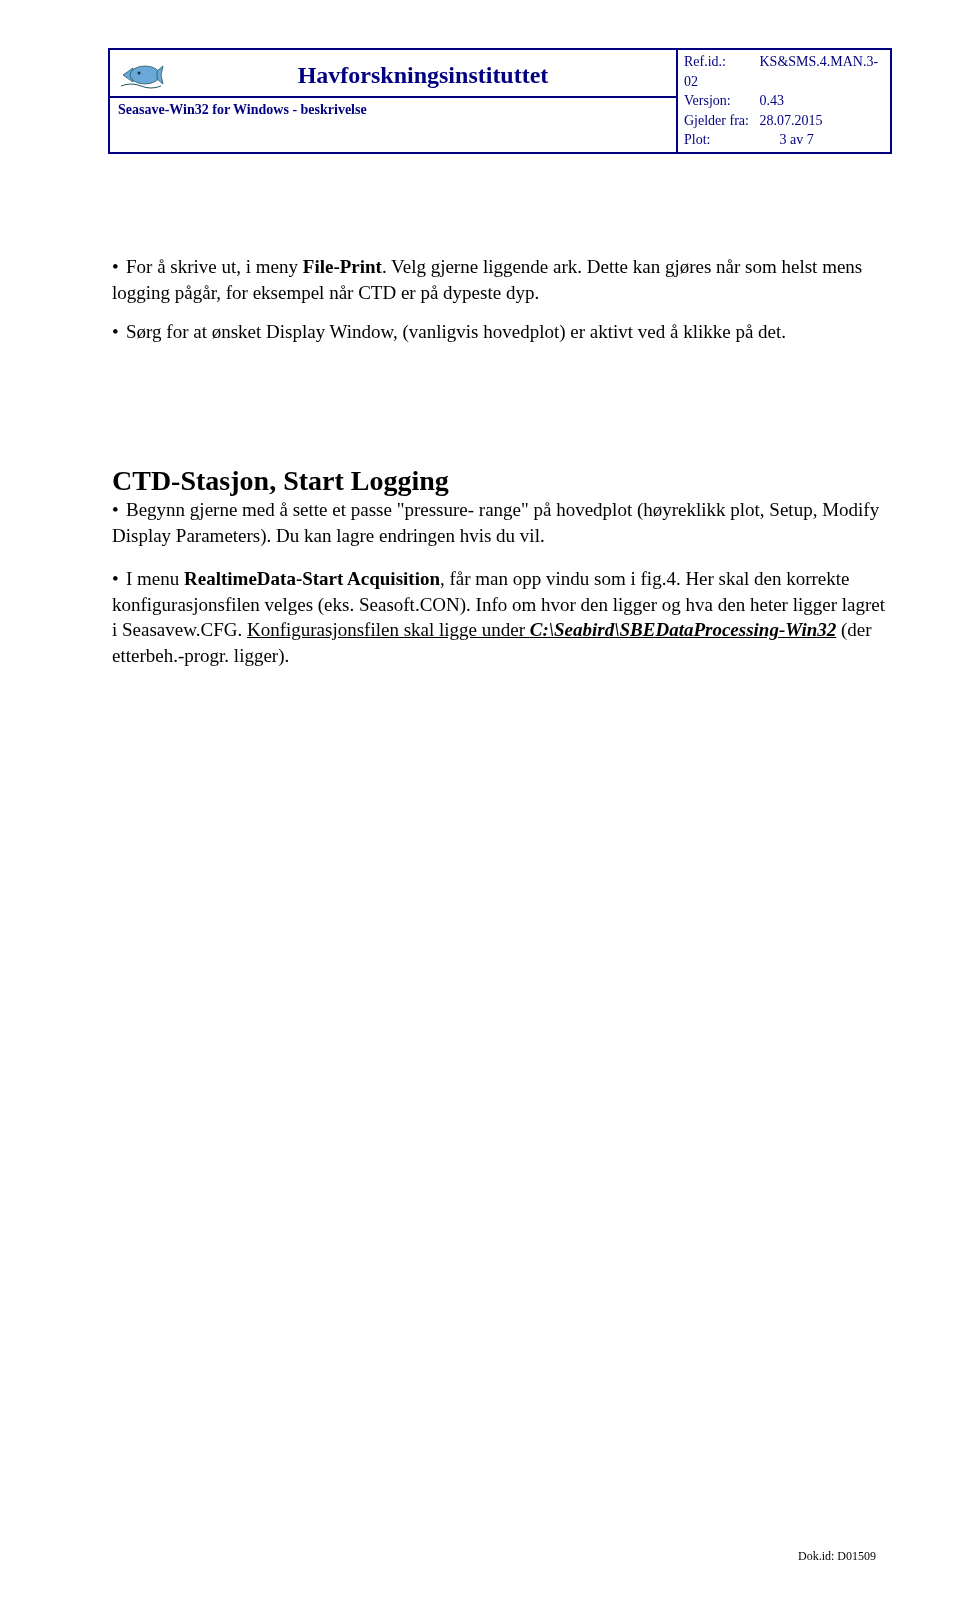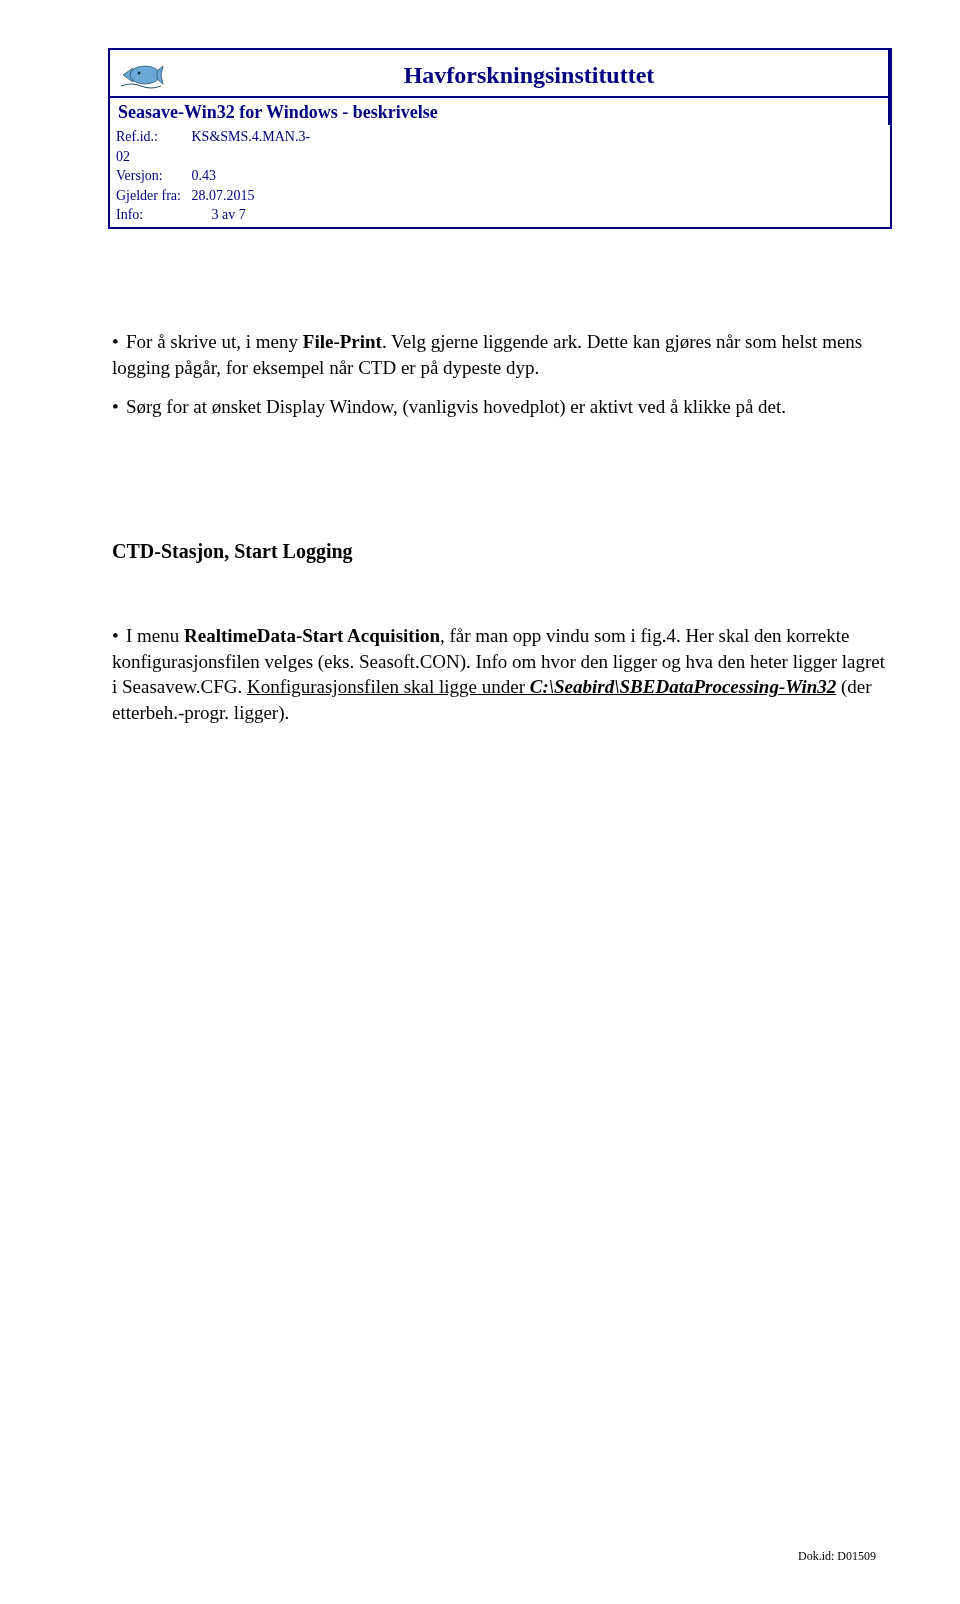--- a/index.html
+++ b/index.html
@@ -13,21 +13,21 @@
   }
   .page {
     padding: 48px 68px 20px 108px;
   }
   .header-table {
     border: 2px solid #000080;
     width: 100%;
     border-collapse: collapse;
     color: #000080;
   }
-  .header-row { display: flex; flex-direction: column; }
+  .header-row { display: flex; }
   .header-left {
     flex: 1;
     border-right: 2px solid #000080;
     display: flex;
     flex-direction: column;
   }
   .header-title-row {
     display: flex;
     align-items: center;
     padding: 4px 8px 0 8px;
@@ -45,21 +45,21 @@
     text-align: center;
     font-size: 24px;
     font-weight: bold;
     font-family: "Times New Roman", serif;
   }
   .header-subtitle-row {
     border-top: 2px solid #000080;
     padding: 4px 8px 2px 8px;
   }
   .header-subtitle {
-    font-size: 18px;
+    font-size: 14px;
     font-weight: bold;
   }
   .header-right {
     width: 212px;
     font-size: 14px;
     padding: 2px 6px;
     line-height: 1.4;
   }
   .header-right .label { display: inline-block; width: 72px; }
   .content {
@@ -67,24 +67,23 @@
     padding-left: 4px;
   }
   .section-heading {
     font-family: "Comic Sans MS", cursive;
     font-size: 24px;
     font-weight: bold;
     margin-bottom: 36px;
   }
   .section-heading-2 {
     font-family: "Comic Sans MS", cursive;
-    font-size: 20px;
+    font-size: 28px;
     font-weight: bold;
     margin-top: 120px;
-    margin-bottom: 60px;
   }
   .para {
     font-size: 19px;
     line-height: 1.35;
     margin-bottom: 14px;
     font-family: "Times New Roman", serif;
   }
   .comic-para {
     font-family: "Comic Sans MS", cursive;
     font-size: 19px;
@@ -133,40 +132,43 @@
         </div>
         <div>
           <span class="label">Versjon:</span>
           <span>0.43</span>
         </div>
         <div>
           <span class="label">Gjelder fra:</span>
           <span>28.07.2015</span>
         </div>
         <div>
-          <span class="label">Info:</span>
+          <span class="label">Plot:</span>
           <span style="margin-left:20px">3 av 7</span>
         </div>
       </div>
     </div>
   </div>
 
   <div class="content">
 
 
     <div class="para">
       <span class="bullet">•</span><span>For å skrive ut, i meny </span><span class="bold">File-Print</span><span>. Velg gjerne liggende ark. Dette kan gjøres når som helst mens logging pågår, for eksempel når CTD er på dypeste dyp.</span>
     </div>
 
     <div class="para">
       <span class="bullet">•</span><span>Sørg for at ønsket Display Window, (vanligvis hovedplot) er aktivt ved å klikke på det.</span>
     </div>
 
     <div class="section-heading-2">CTD-Stasjon, Start Logging</div>
 
+    <div class="comic-para">
+      <span class="bullet">•</span><span>Begynn gjerne med å sette et passe "pressure- range" på hovedplot (høyreklikk plot, Setup, Modify Display Parameters). Du kan lagre endringen hvis du vil.</span>
+    </div>
 
     <div class="comic-para">
       <span class="bullet">•</span><span>I menu </span><span class="bold">RealtimeData-Start Acquisition</span><span>, får man opp vindu som i fig.4. Her skal den korrekte konfigurasjonsfilen velges (eks. Seasoft.CON). Info om hvor den ligger og hva den heter ligger lagret  i Seasavew.CFG. </span><span class="ul">Konfigurasjonsfilen skal ligge under </span><span class="ul bold italic">C:\Seabird\SBEDataProcessing-Win32</span><span> (der etterbeh.-progr. ligger).</span>
     </div>
 
   </div>
 </div>
 
 <div class="footer">Dok.id: D01509</div>
 

